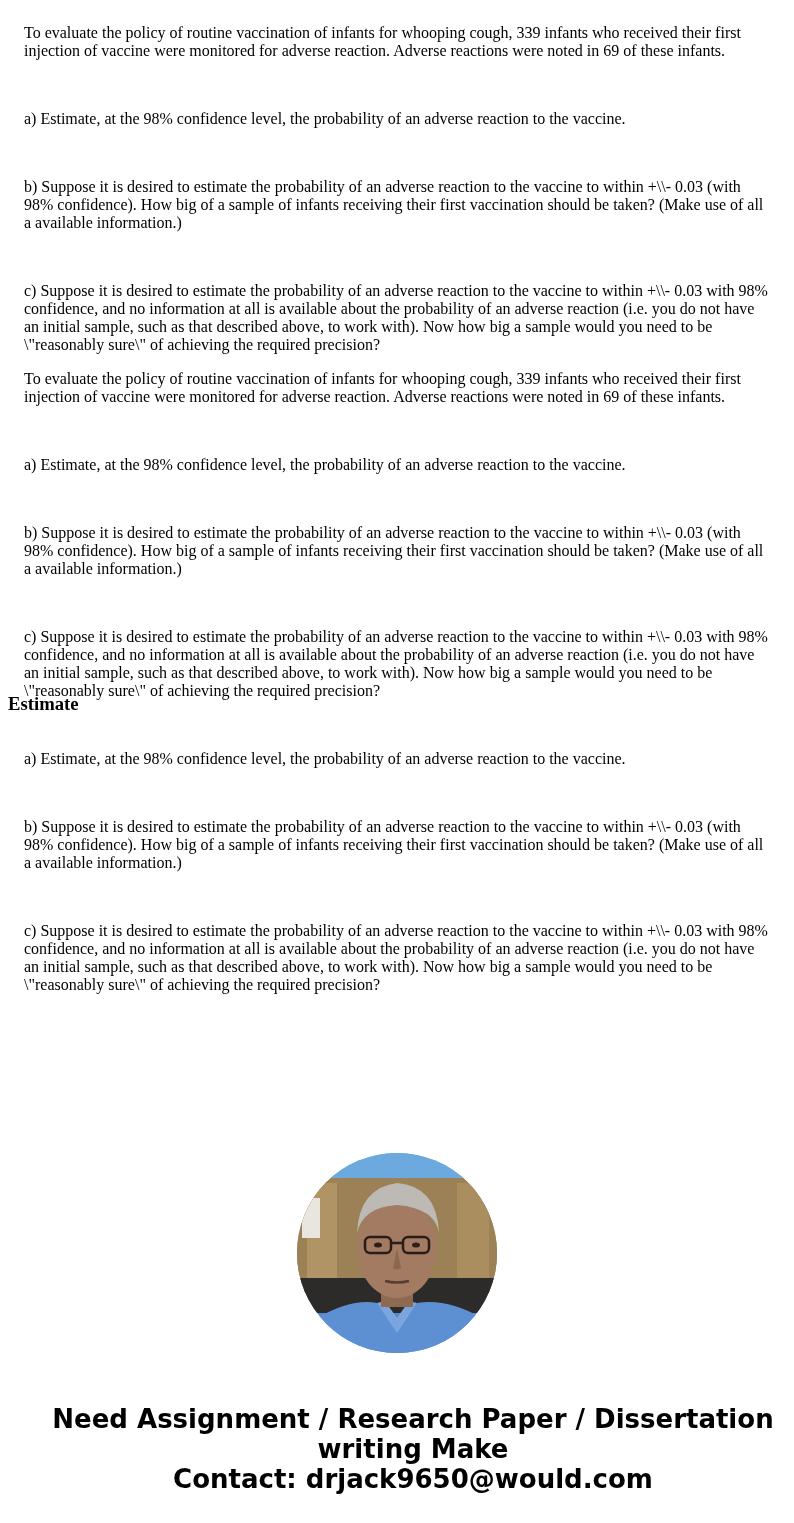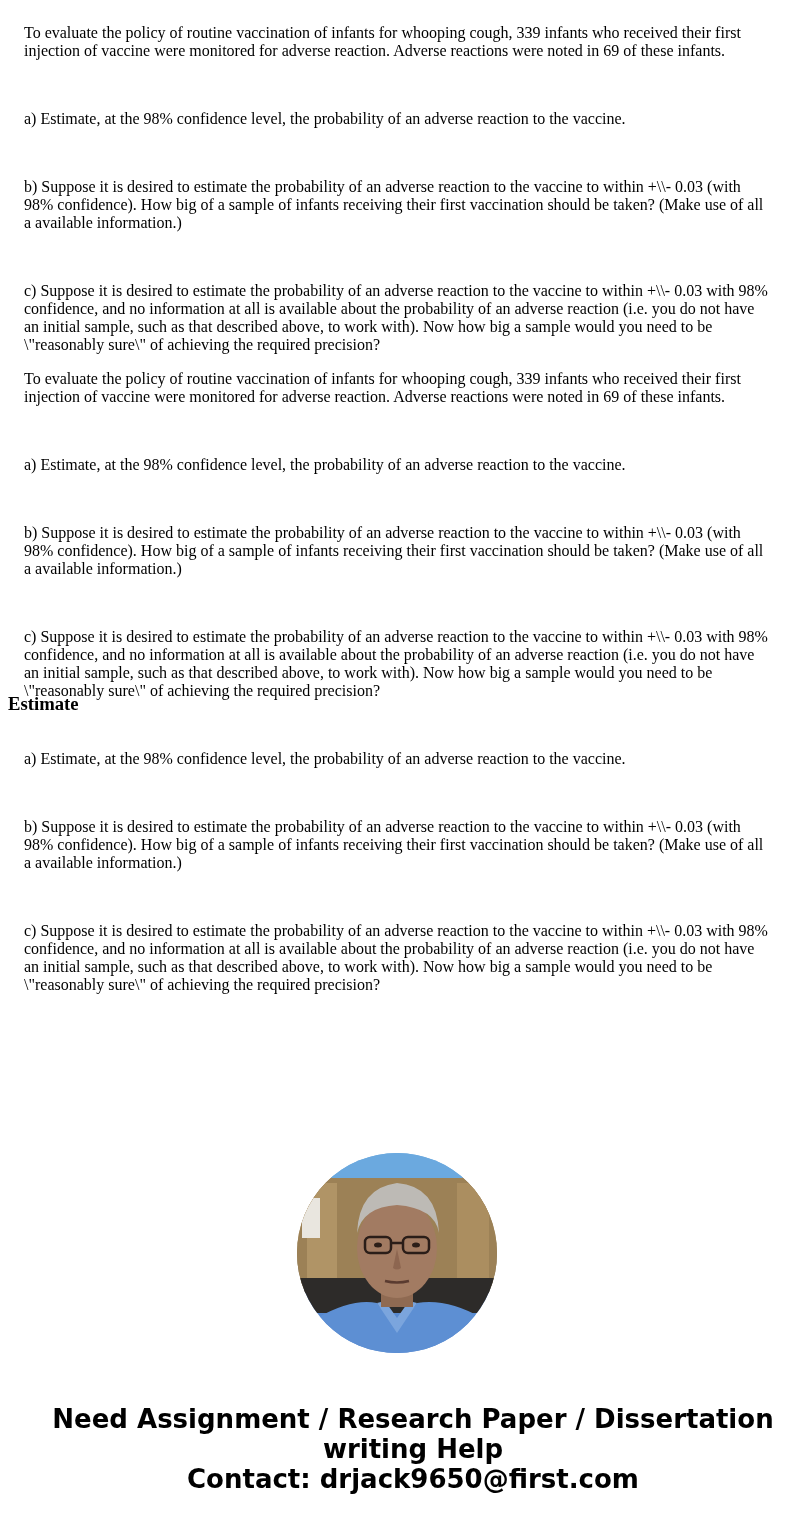--- a/index.html
+++ b/index.html
@@ -129,15 +129,15 @@
     <ellipse cx="119" cy="92" rx="4" ry="2.5" fill="#2c1e18"></ellipse>
 
     <path d="M100 96 L96 115 Q100 118 104 115 Z" fill="#8d6650"></path>
 
     <path d="M88 128 Q100 131 112 128" stroke="#5a3b30" stroke-width="2.5" fill="none"></path>
   </svg>
 </div>
 
 <div class="promo">
   <div>Need Assignment / Research Paper / Dissertation</div>
-  <div>writing Help</div>
-  <div>Contact: drjack9650@first.com</div>
+  <div>writing Make</div>
+  <div>Contact: drjack9650@would.com</div>
 </div>
 
 </body></html>

